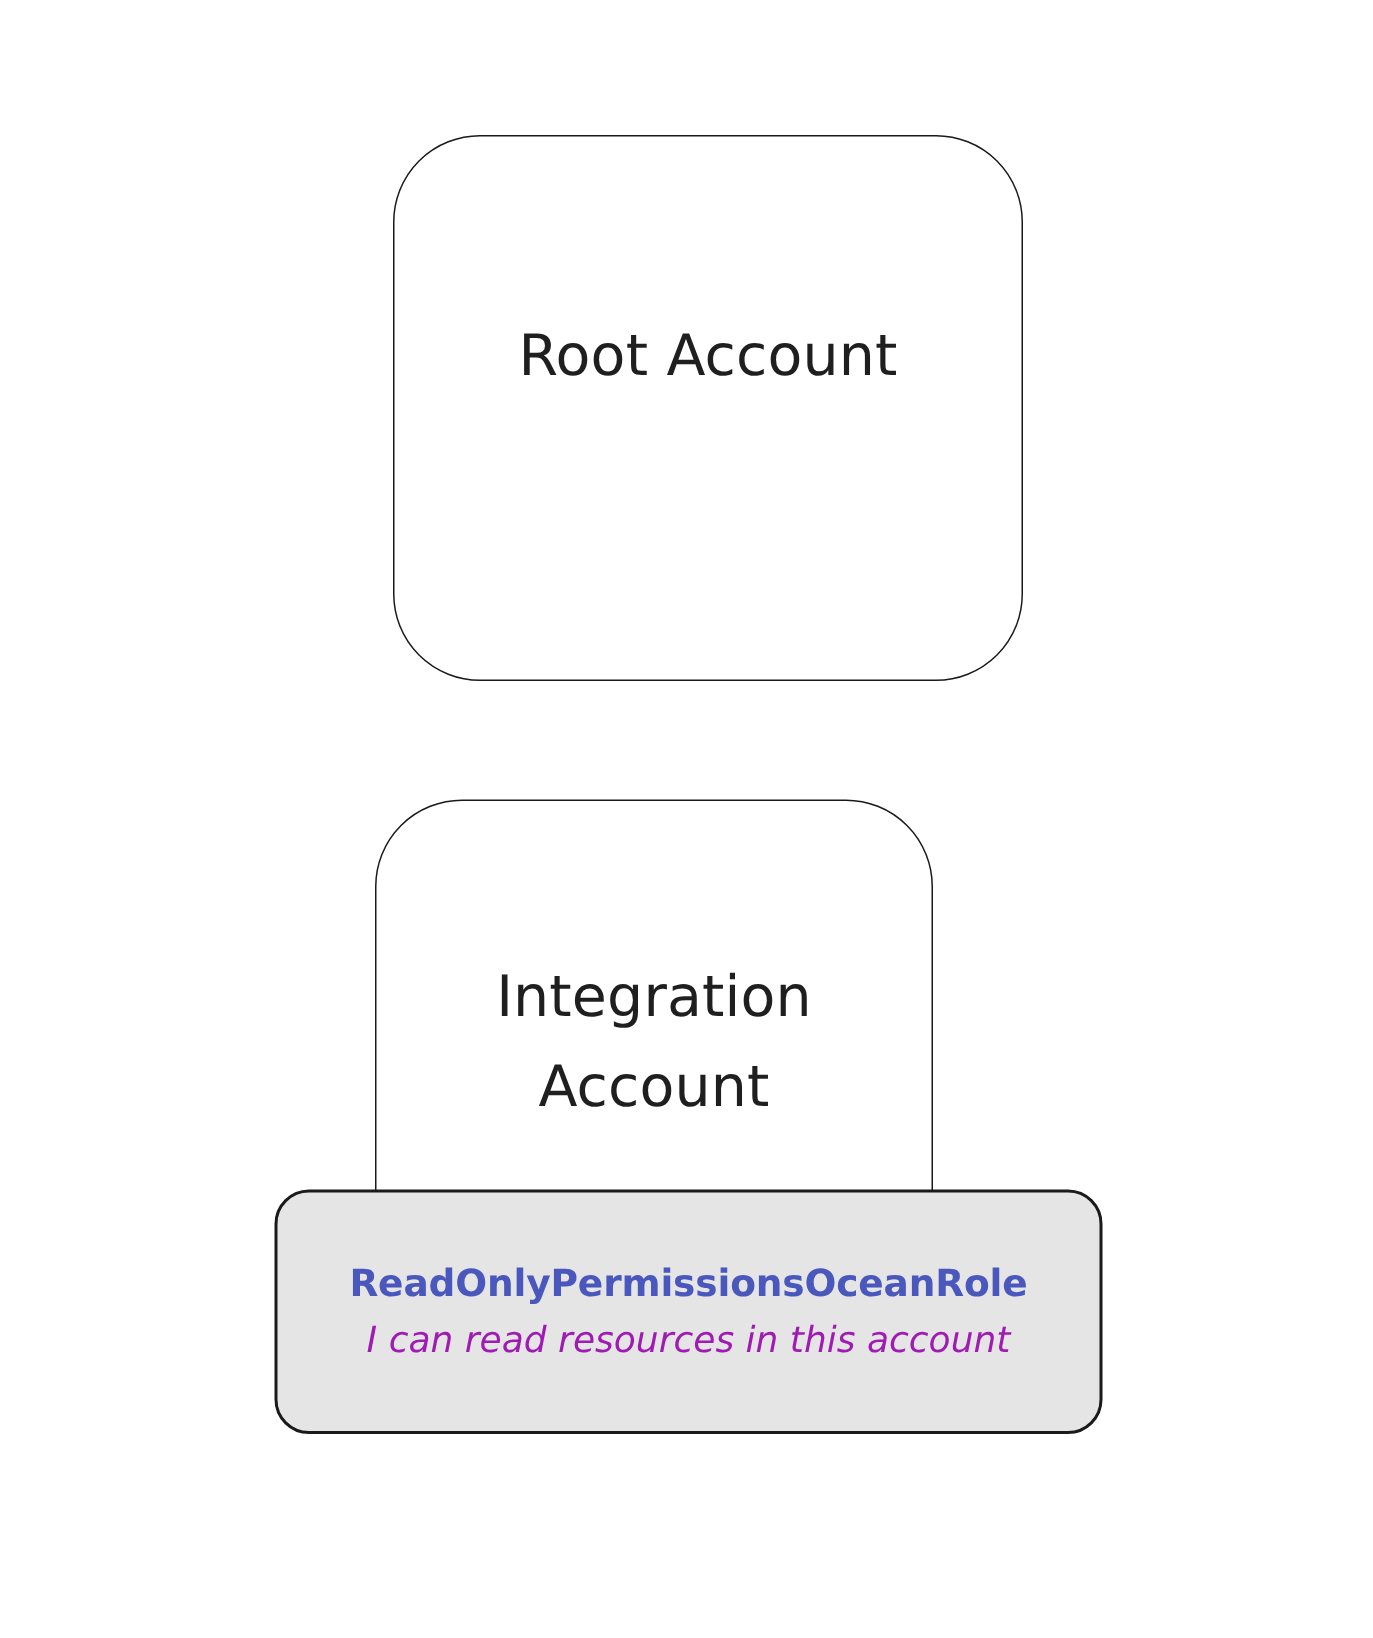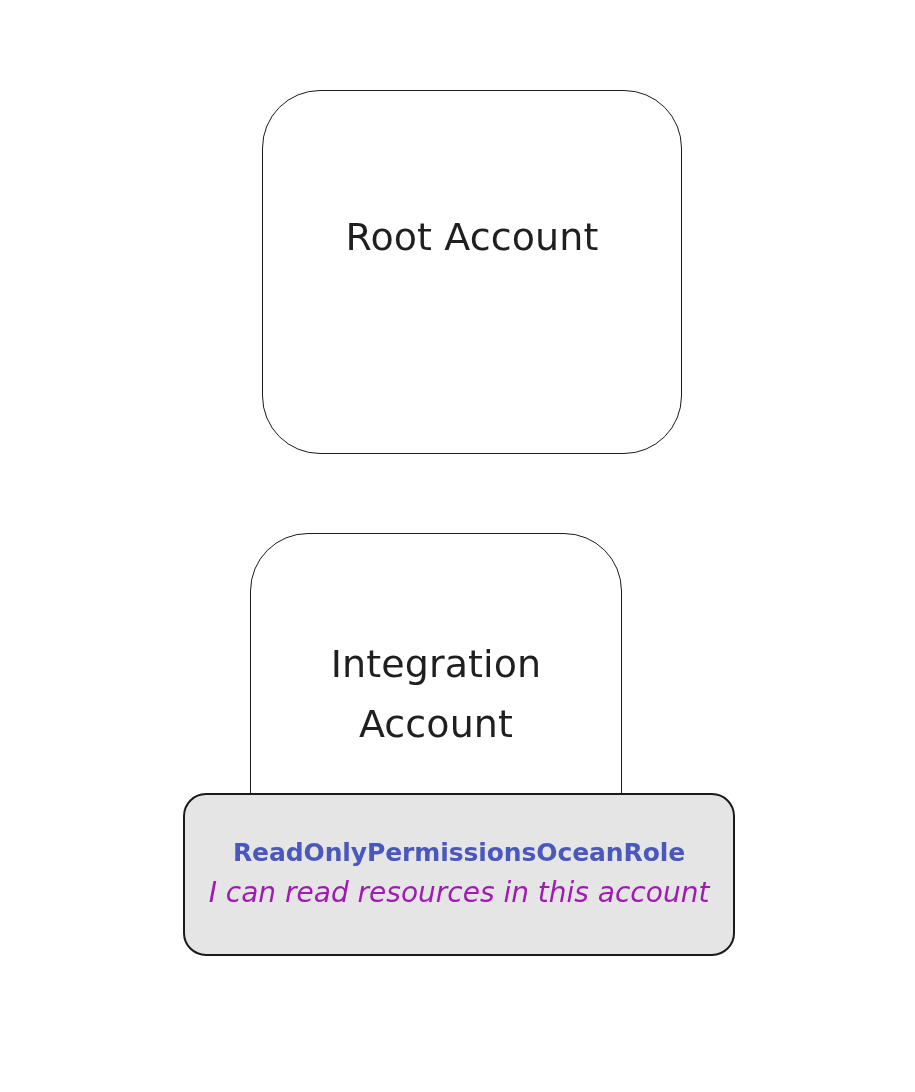--- a/index.html
+++ b/index.html
@@ -89,21 +89,21 @@
     color: #4a57bd;
     font-size: 25px;
     font-weight: 700;
     letter-spacing: -0.1px;
     line-height: 1.25;
     text-align: center;
   }
 
   .role-description {
     color: #a01bb4;
-    font-size: 28px;
+    font-size: 24px;
     font-style: italic;
     font-weight: 400;
     line-height: 1.3;
     text-align: center;
   }
 </style>
 </head>
 <body>
 
 <div id="diagram-canvas">

